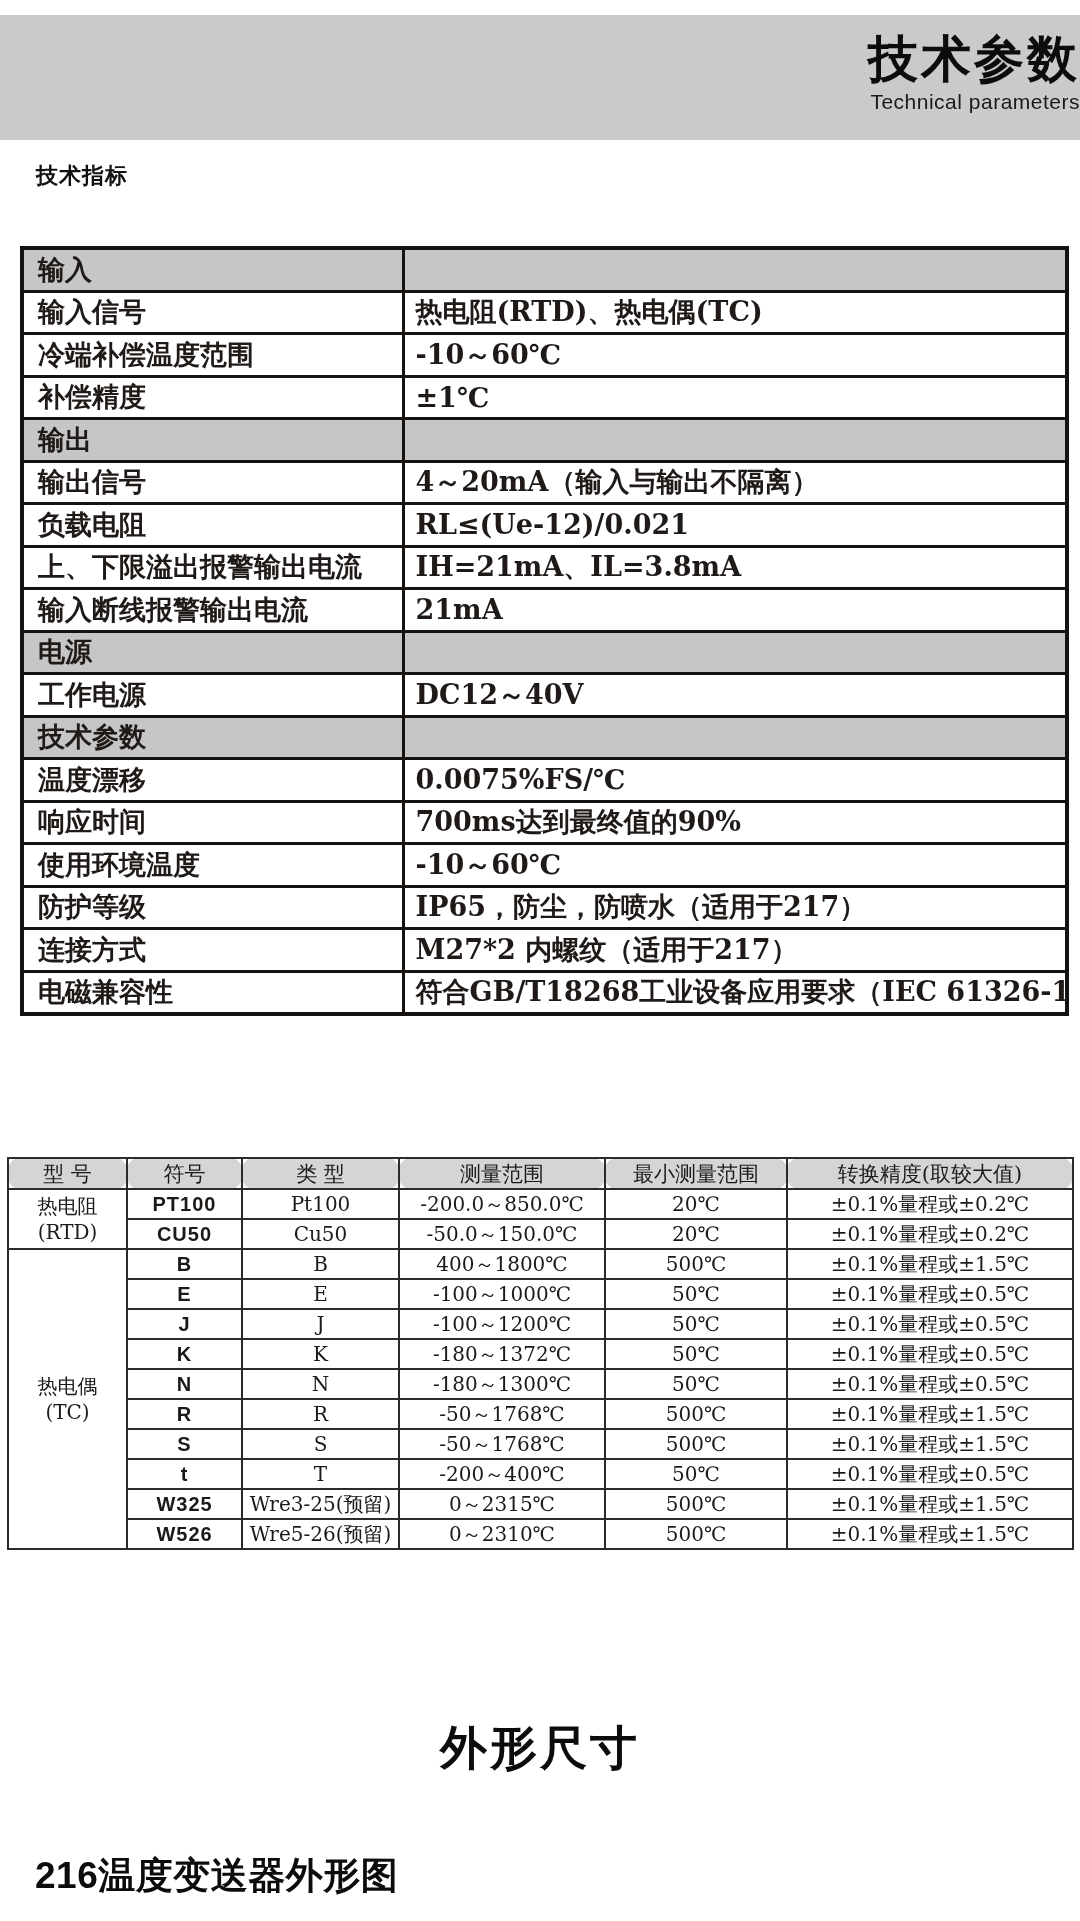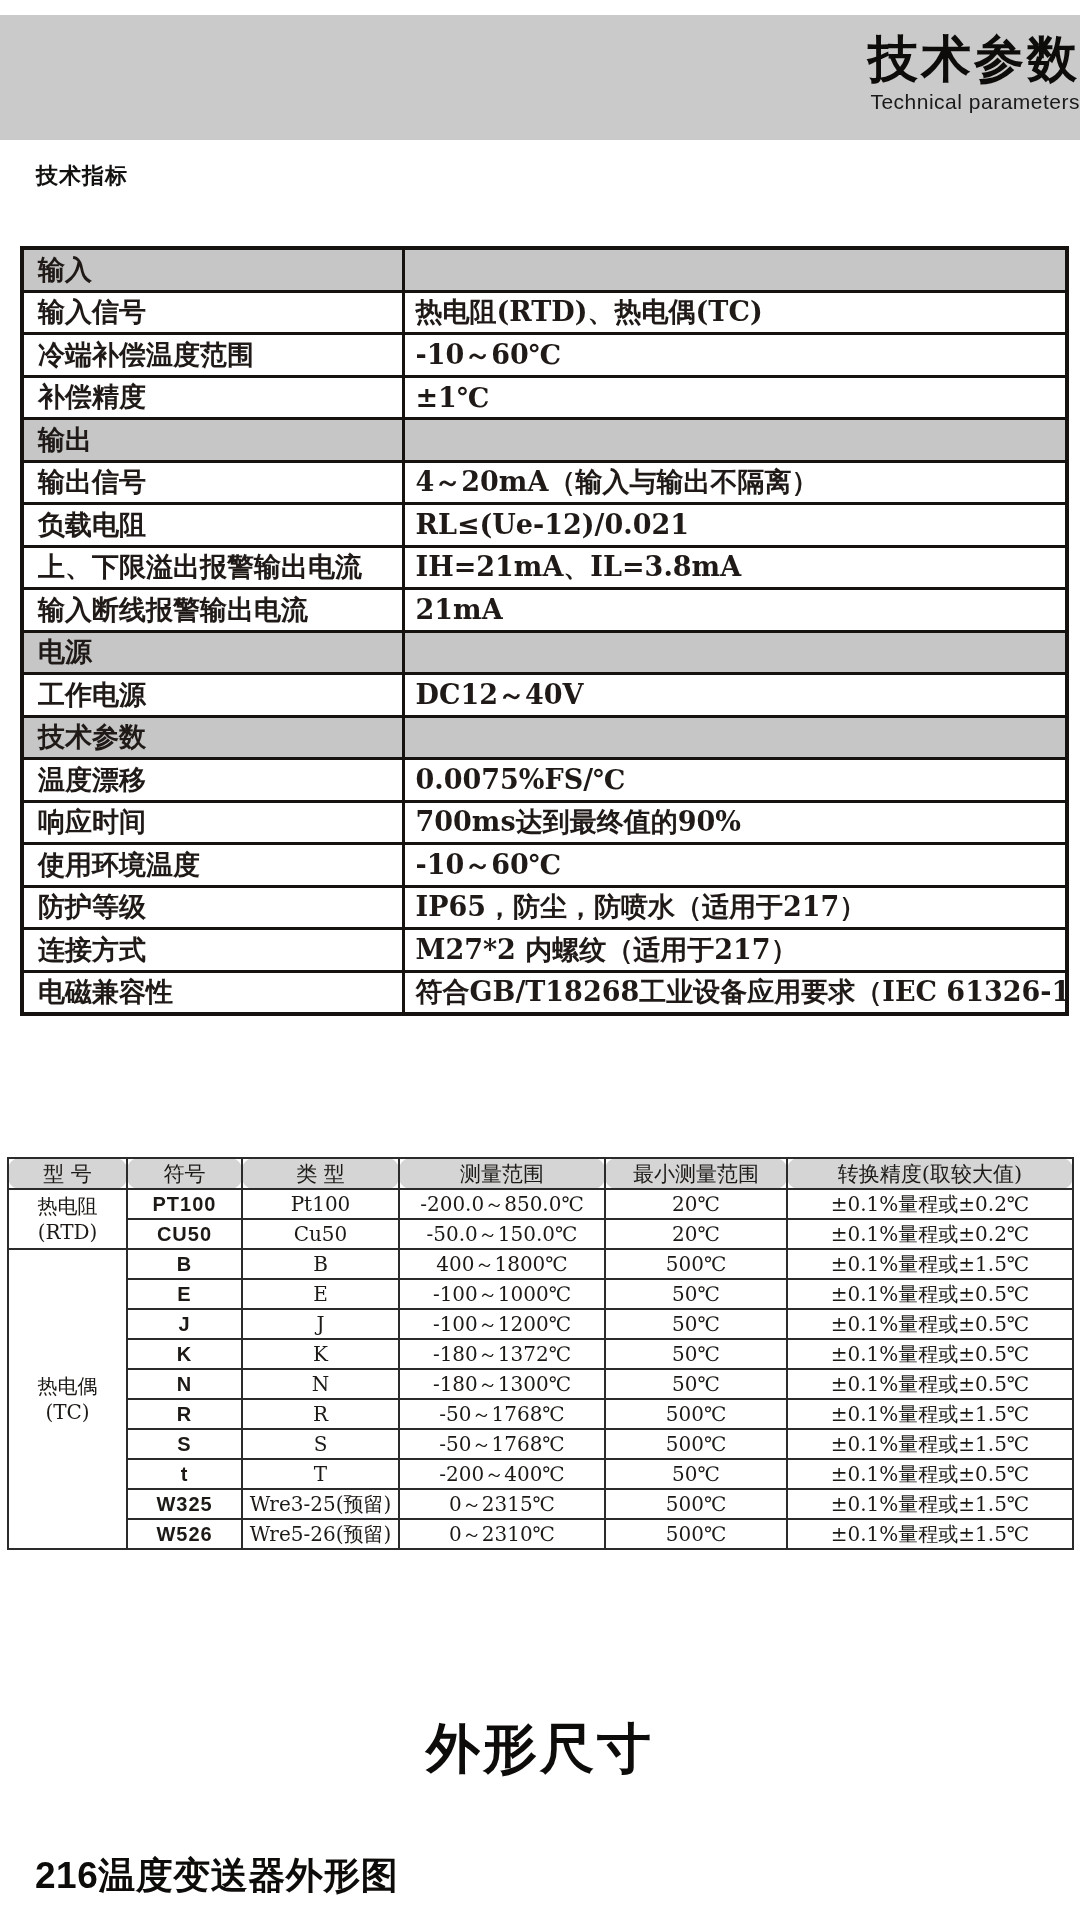--- a/index.html
+++ b/index.html
@@ -32,21 +32,21 @@
   .h-tech{
     position:absolute;top:156px;left:36px;margin:0;
     font-size:22px;line-height:40px;font-weight:bold;letter-spacing:1px;color:#121110;
   }
   .h-input{
     position:absolute;top:1074px;left:28px;margin:0;
     font-size:34px;line-height:42px;font-weight:bold;letter-spacing:1px;color:#0f0e0d;
   }
   .h-dim{
     position:absolute;top:1720px;left:0;width:1080px;margin:0;text-align:center;
-    font-size:54px;line-height:56px;font-weight:bold;letter-spacing:3px;color:#0e0c0a;
+    font-size:47px;line-height:56px;font-weight:bold;letter-spacing:3px;color:#0e0c0a;
   }
   .h-outline{
     position:absolute;top:1854px;left:35px;margin:0;
     font-size:37px;line-height:44px;font-weight:bold;letter-spacing:0.5px;color:#0e0c0a;
   }
   
   .spec-table{
     position:absolute;top:246px;left:20px;width:1045px;
     border-collapse:collapse;table-layout:fixed;
     font-family:"DejaVu Serif","Liberation Serif",serif;

